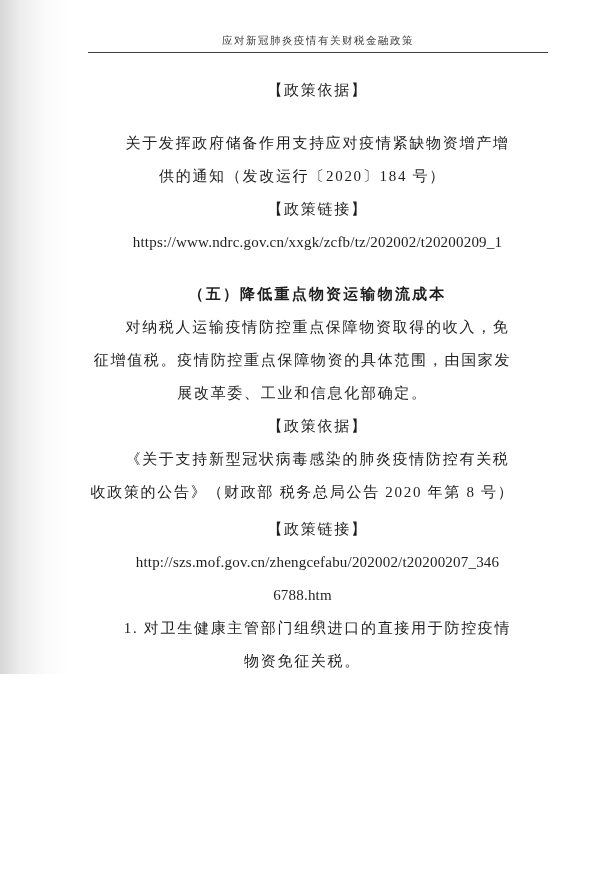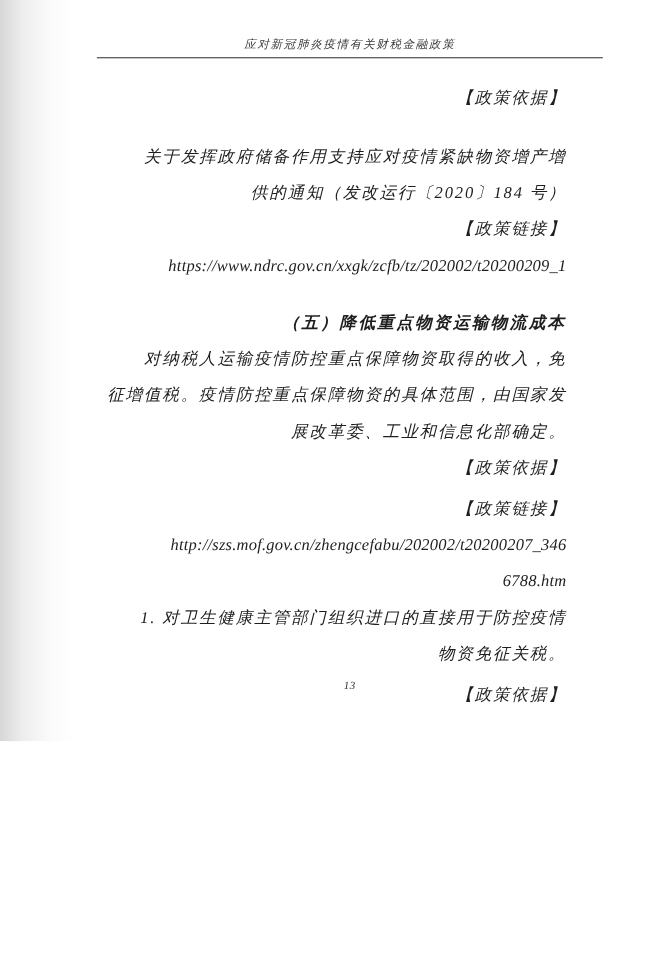--- a/index.html
+++ b/index.html
@@ -4,21 +4,20 @@
 <style>
   html, body { margin: 0; padding: 0; background: #ffffff; }
   .page {
     position: relative;
     width: 607px;
     height: 674px;
     background: #ffffff;
     overflow: hidden;
     font-family: "Liberation Serif", "DejaVu Serif", serif;
     color: #1e1e1e;
-    font-style: italic;
   }
   
   .edge-shadow {
     position: absolute;
     left: 0; top: 0; bottom: 0;
     width: 70px;
     background: linear-gradient(to right,
       rgba(0,0,0,0.16) 0px,
       rgba(0,0,0,0.07) 20px,
       rgba(0,0,0,0.02) 45px,
@@ -35,21 +34,21 @@
     font-size: 10.5px;
     letter-spacing: 1.5px;
     color: #3a3a3a;
     padding-bottom: 4px;
   }
   .content {
     margin: 0 92px 0 90px;       
     font-size: 15px;
     line-height: 33px;
     letter-spacing: 1.7px;
-    text-align: right;
+    text-align: center;
   }
   .indent2 { text-indent: 2em; }
   .heading {
     font-weight: bold;
     text-indent: 2em;
     letter-spacing: 2.2px;
   }
   .url-line {
     font-size: 15px;
     letter-spacing: 0.2px;
@@ -87,20 +86,21 @@
   <div class="content">
 
     <p class="indent2 mt-after-rule">【政策依据】</p>
     <p class="indent2 mt-para">关于发挥政府储备作用支持应对疫情紧缺物资增产增供的通知（发改运行〔2020〕184 号）</p>
     <p class="indent2">【政策链接】</p>
     <div class="url-line url-first">https://www.ndrc.gov.cn/xxgk/zcfb/tz/202002/t20200209_1</div>
 
     <p class="heading mt-sec5">（五）降低重点物资运输物流成本</p>
     <p class="indent2">对纳税人运输疫情防控重点保障物资取得的收入，免征增值税。疫情防控重点保障物资的具体范围，由国家发展改革委、工业和信息化部确定。</p>
     <p class="indent2">【政策依据】</p>
+    <p class="indent2">《关于支持新型冠状病毒感染的肺炎疫情防控有关税收政策的公告》（财政部 税务总局公告 2020 年第 8 号）</p>
     <p class="indent2 mt-small">【政策链接】</p>
     <div class="url-line url-first">http://szs.mof.gov.cn/zhengcefabu/202002/t20200207_346</div>
     <div class="url-line">6788.htm</div>
 
     <p class="indent2">1. 对卫生健康主管部门组织进口的直接用于防控疫情物资免征关税。</p>
     <p class="indent2 mt-small">【政策依据】</p>
 
   </div>
 
   <div class="page-number">13</div>

